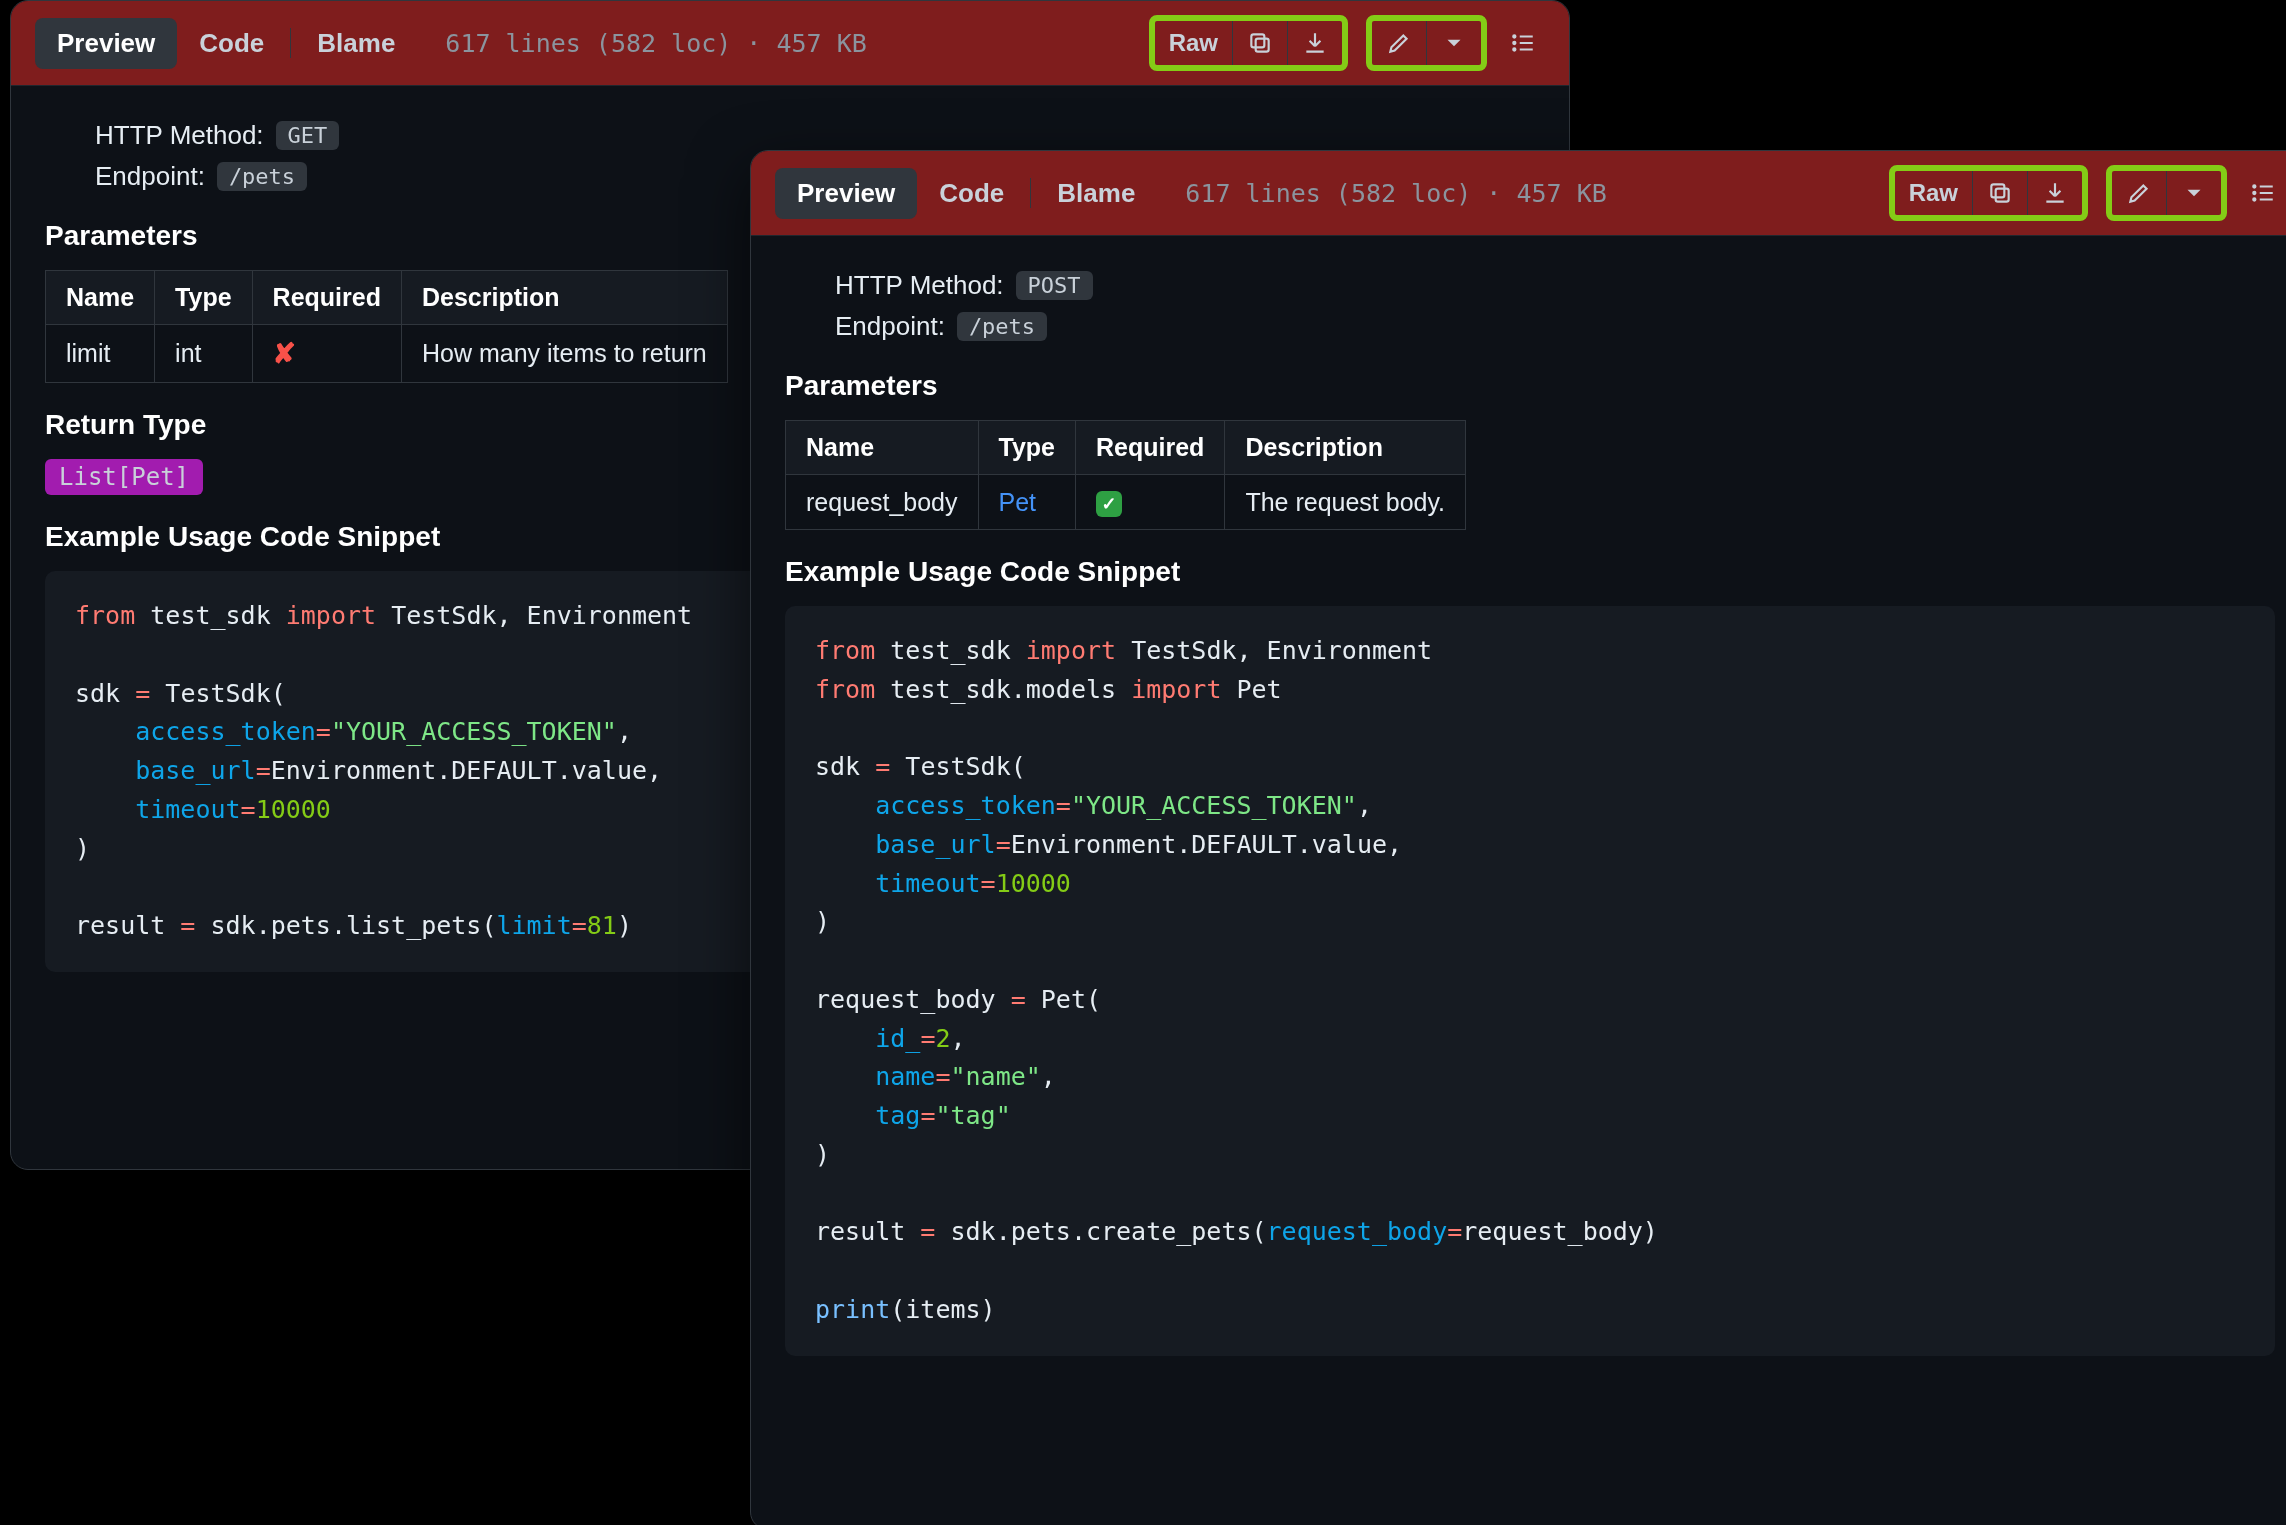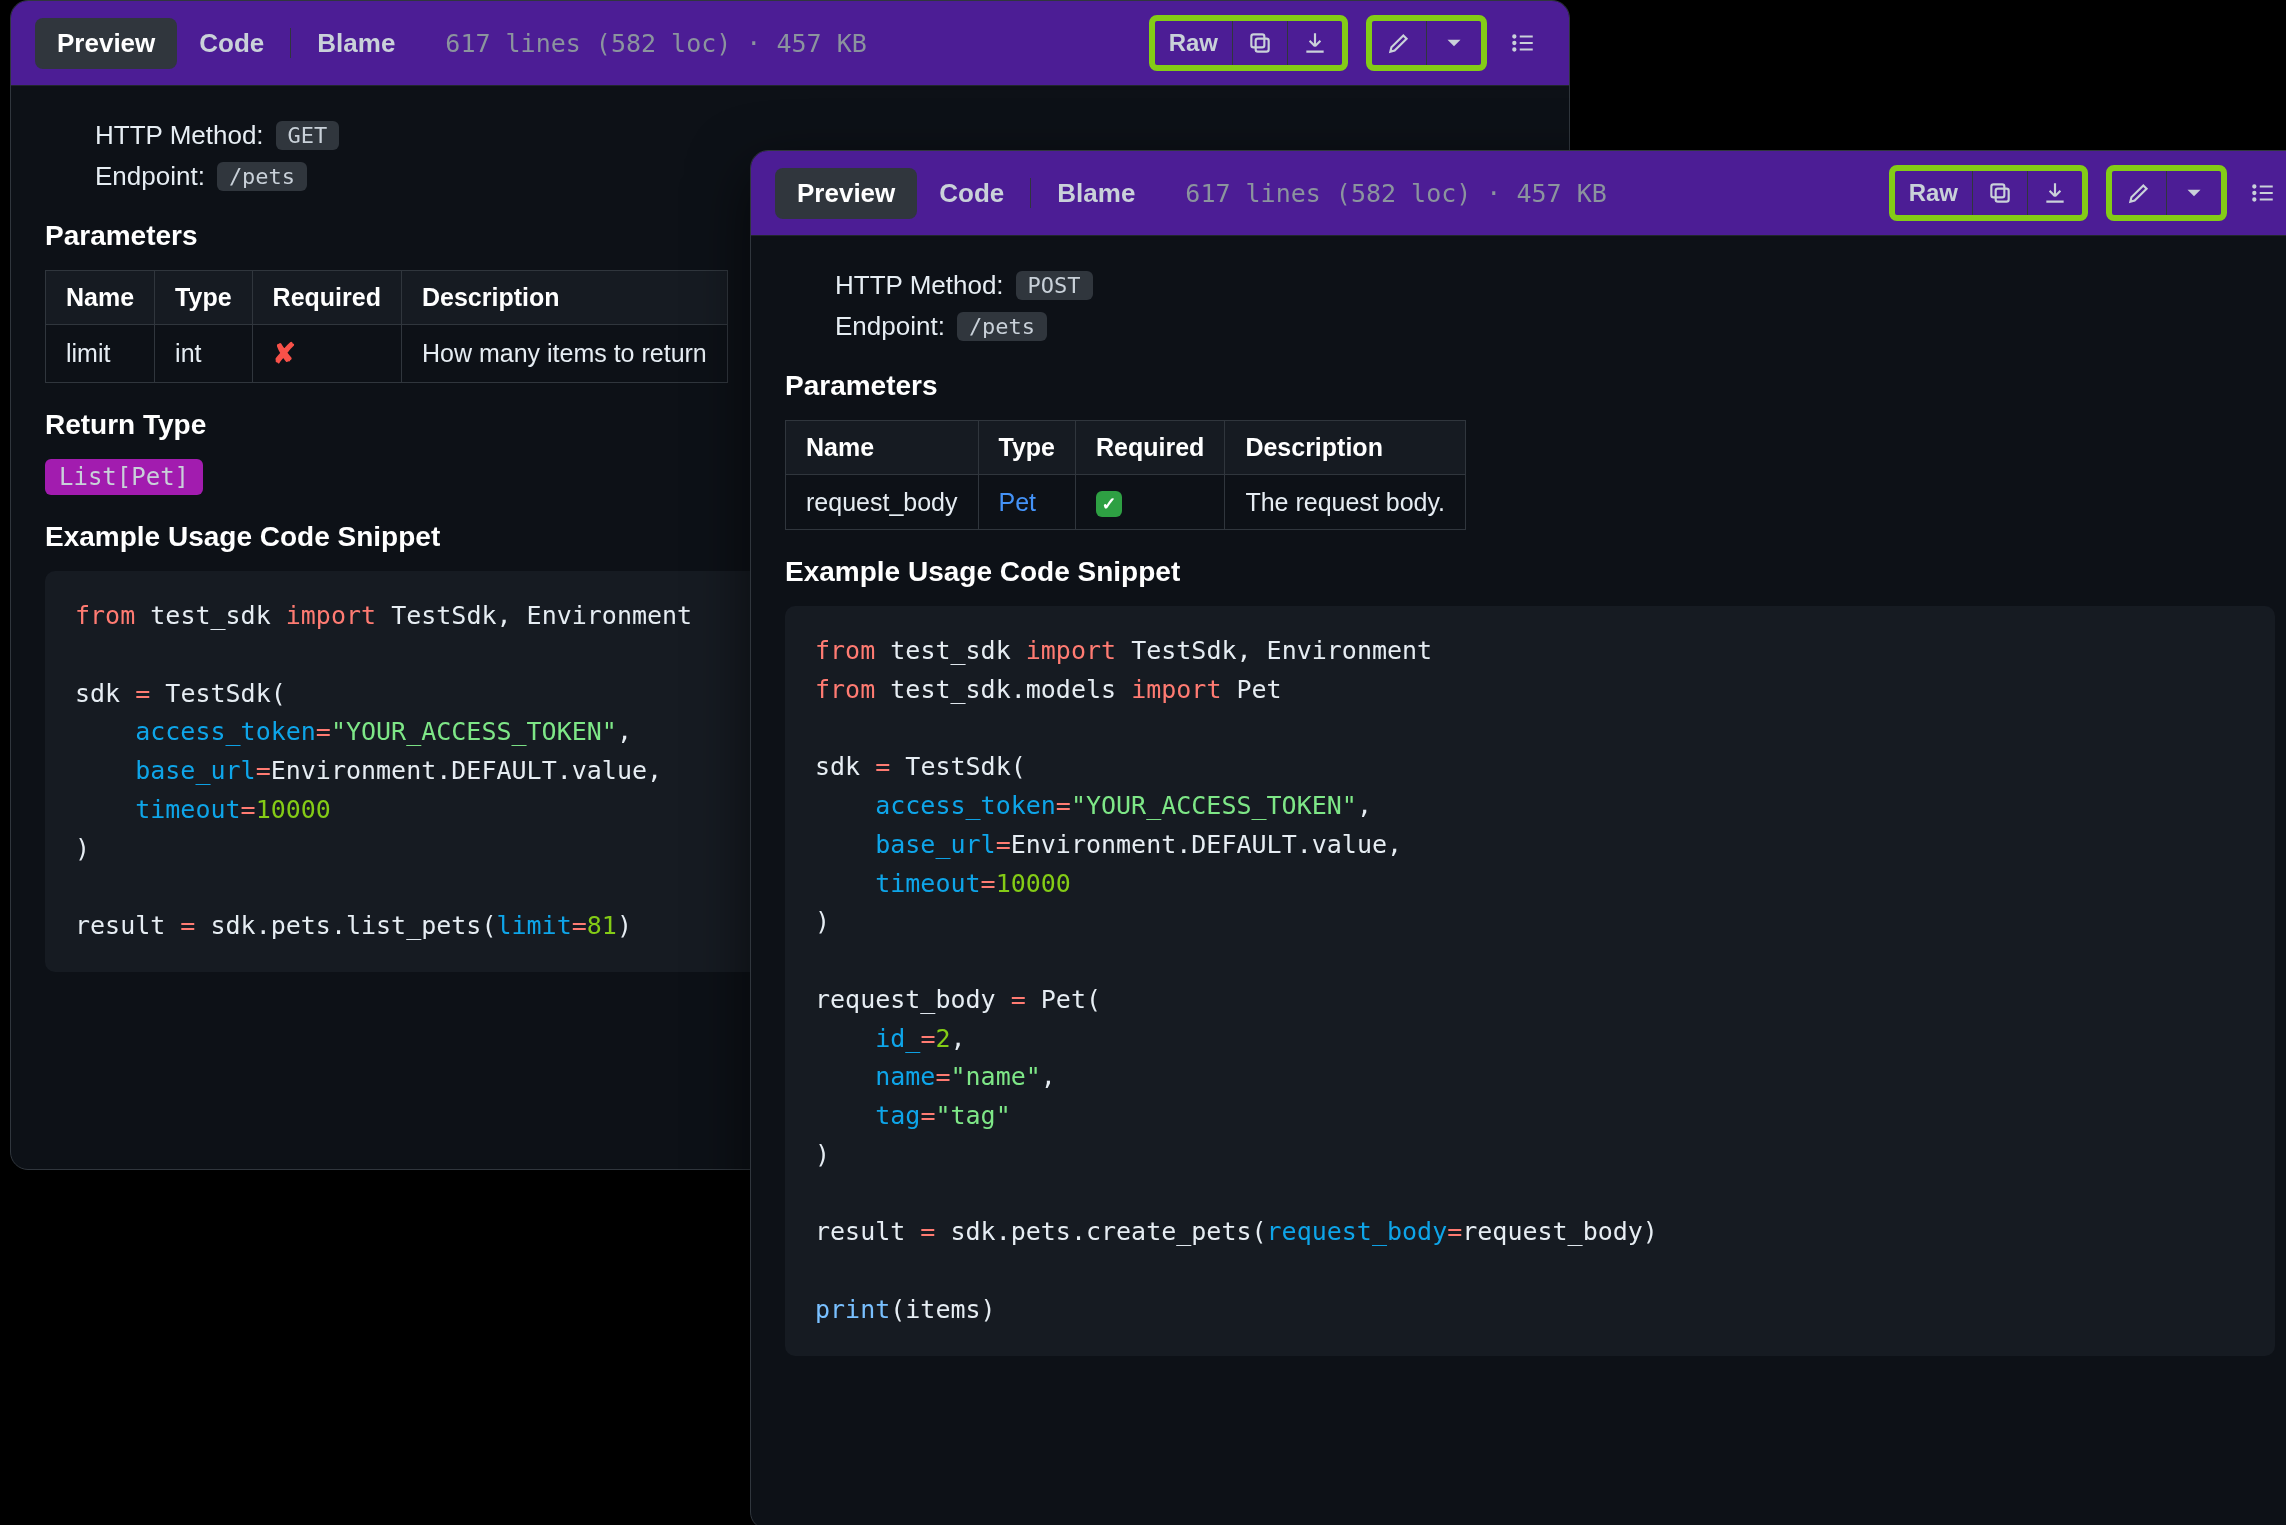--- a/index.html
+++ b/index.html
@@ -20,21 +20,21 @@
     overflow: hidden;
     box-shadow: 0 20px 60px rgba(0,0,0,0.6);
   }
   .panel-back { left: 10px; top: 0; width: 1560px; height: 1170px; }
   .panel-front { left: 750px; top: 150px; width: 1560px; height: 1380px; }
   .toolbar {
     display: flex;
     align-items: center;
     padding: 14px 24px;
     border-bottom: 1px solid #21262d;
-    background: #4c1d95;
+    background: #7f1d1d;
     gap: 8px;
   }
   .tabs { display: flex; align-items: center; gap: 0; }
   .tab {
     padding: 10px 22px;
     font-size: 26px;
     font-weight: 600;
     color: #c9d1d9;
     cursor: pointer;
     border-radius: 8px;

